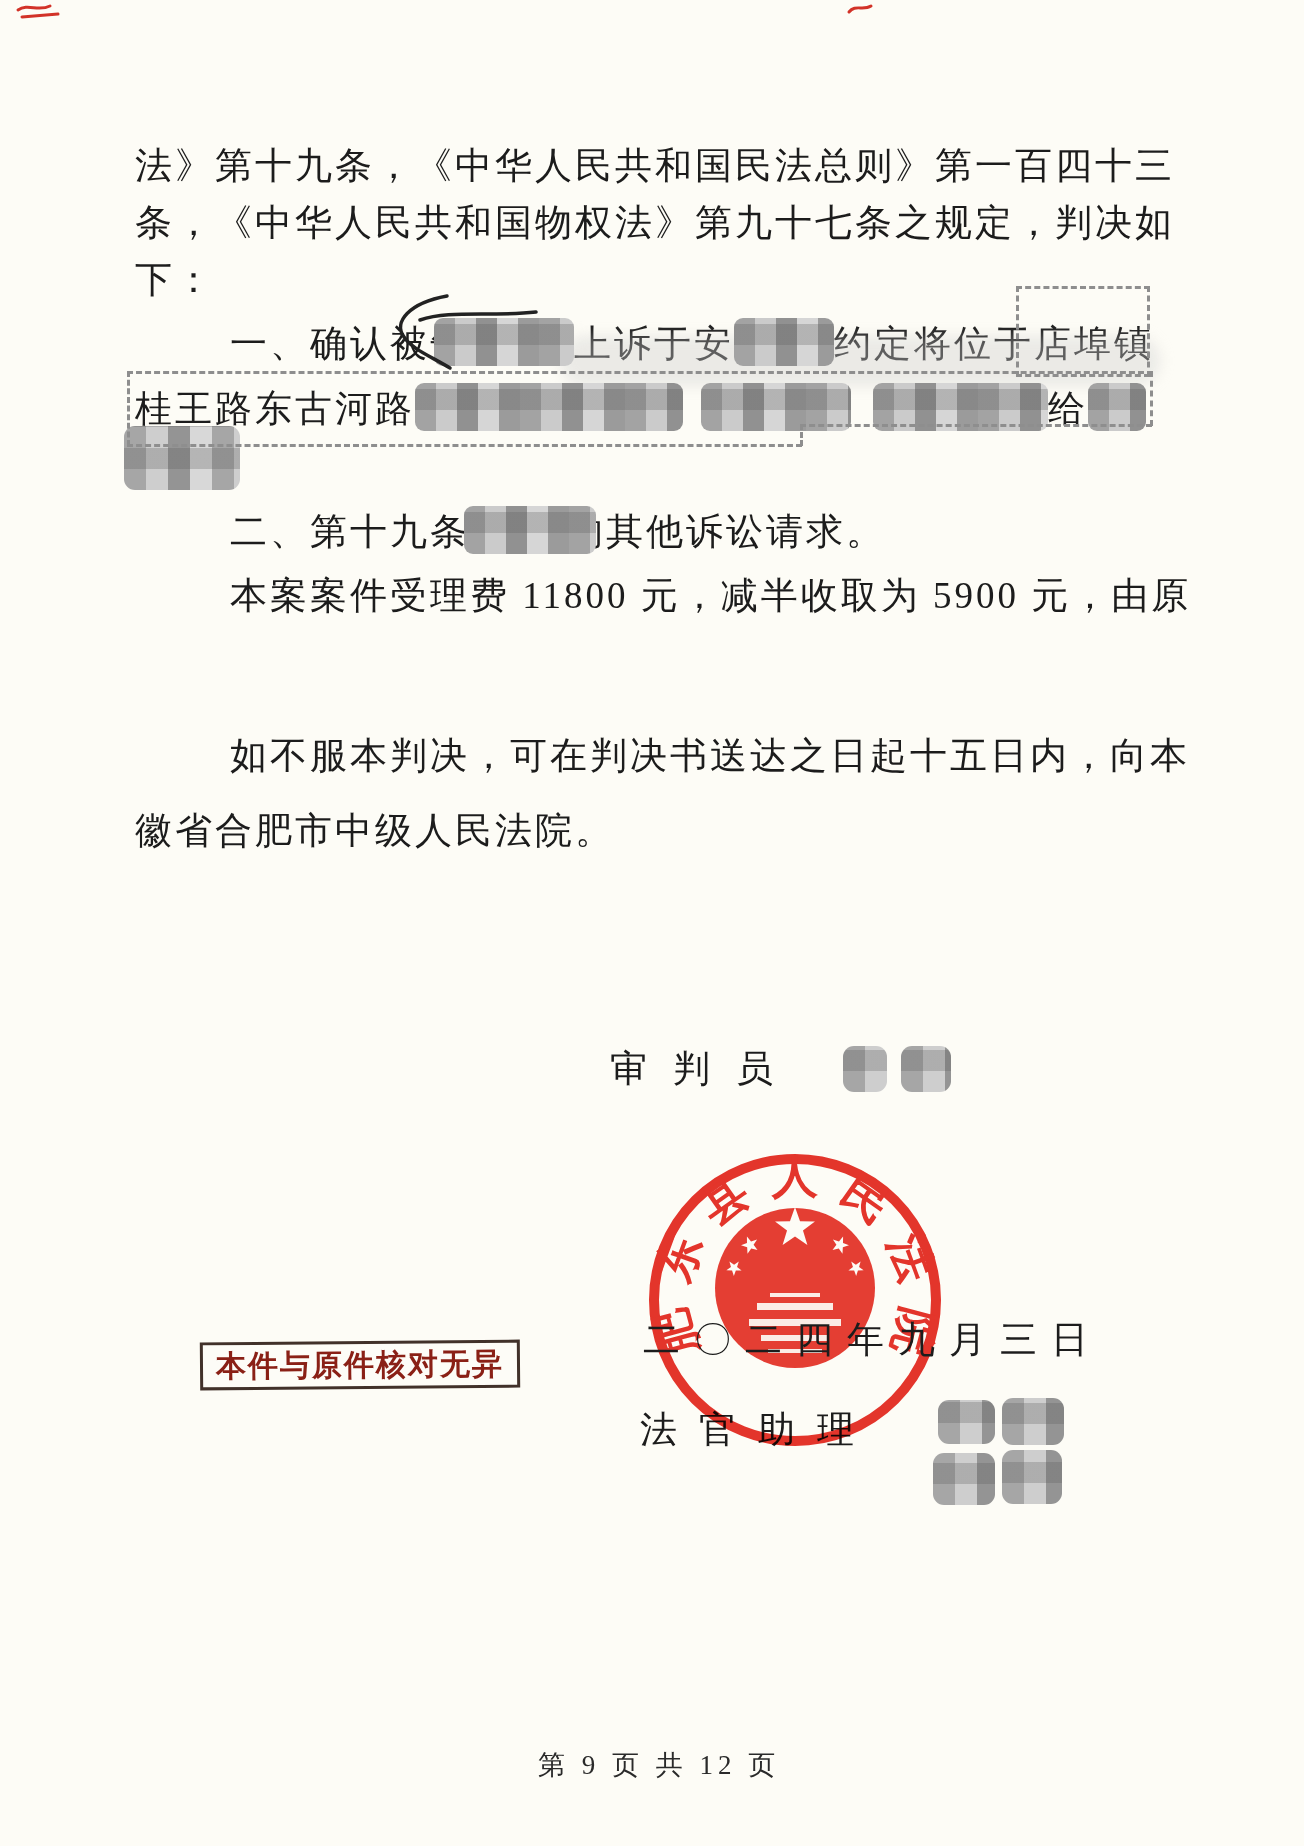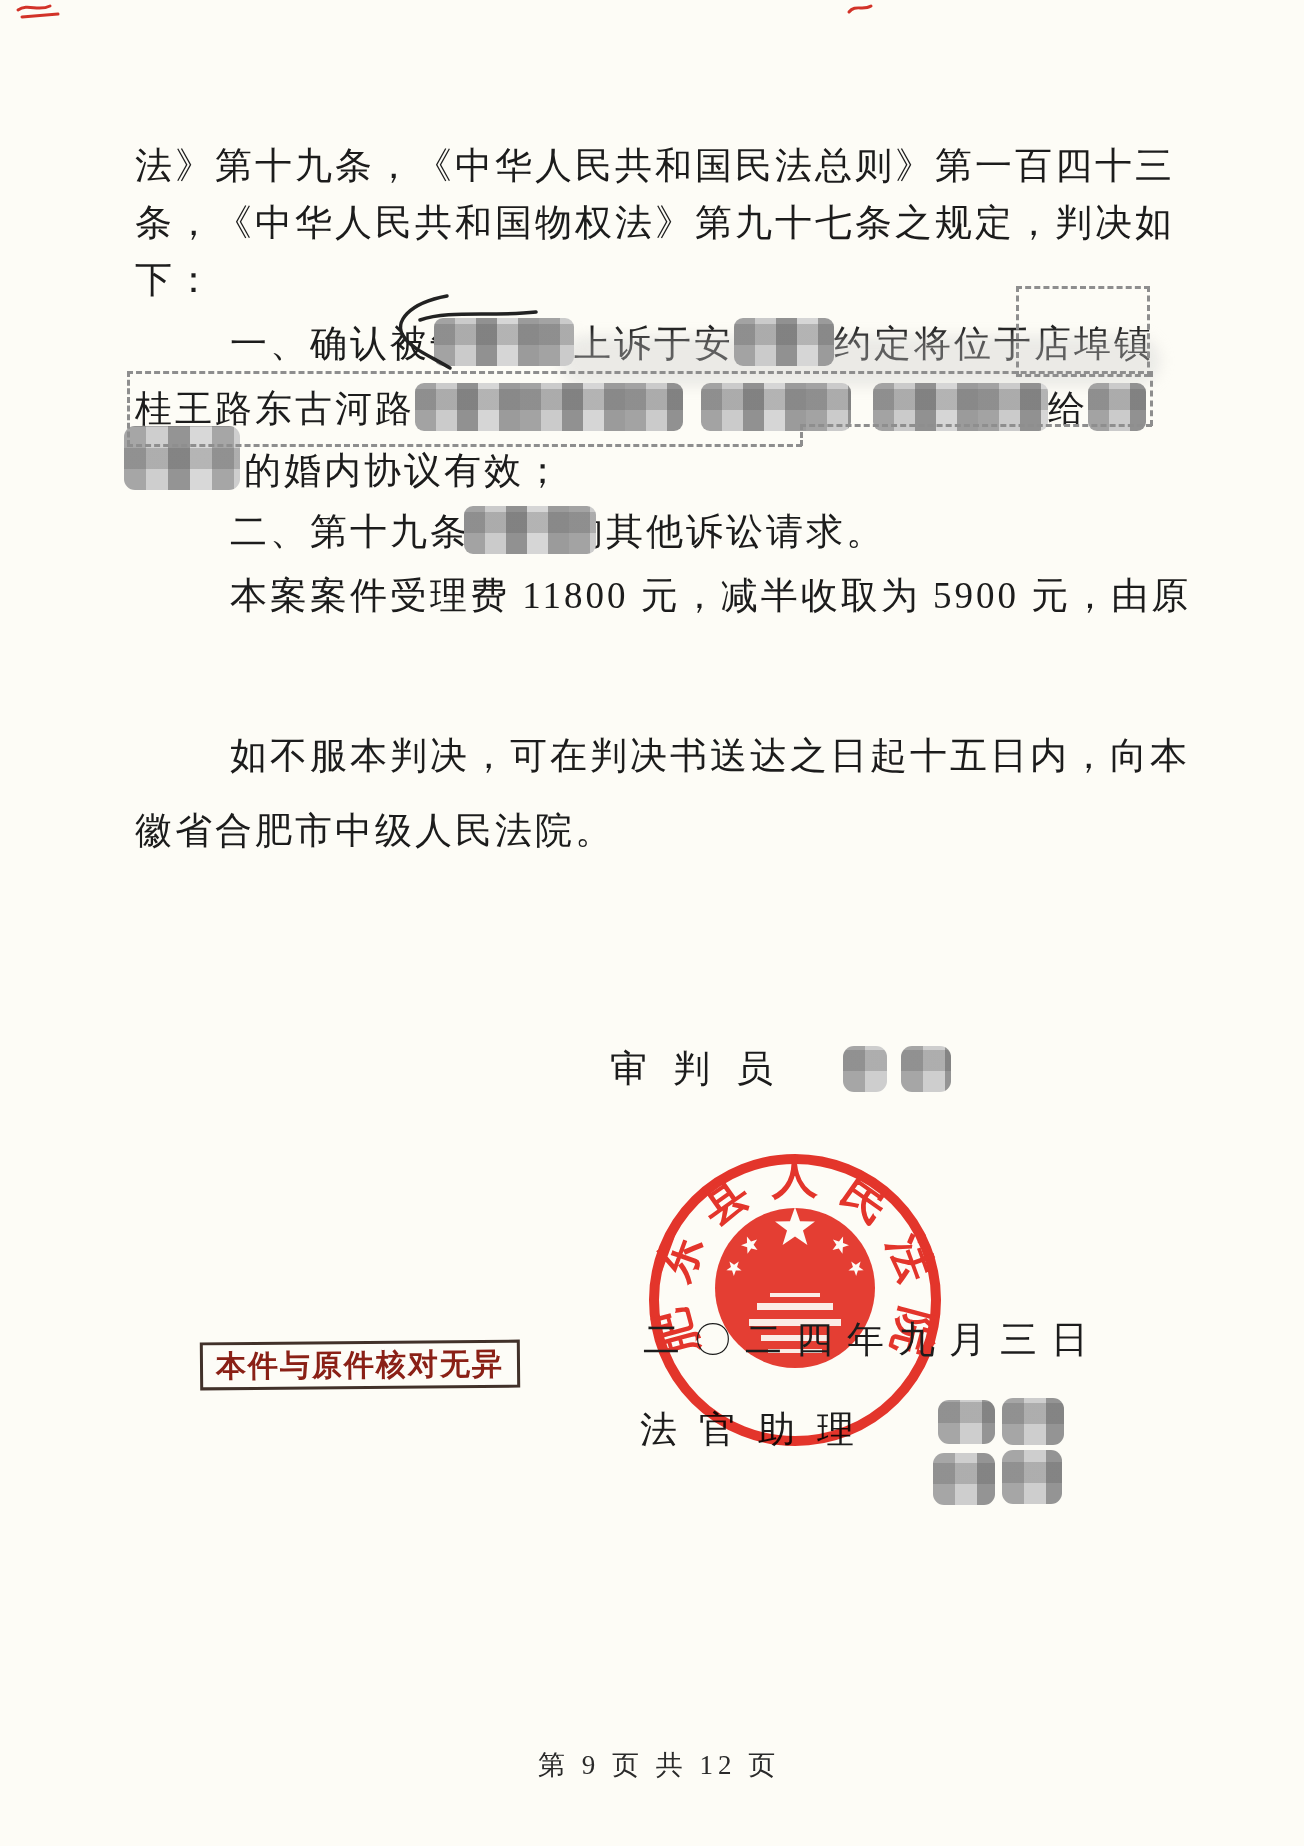--- a/index.html
+++ b/index.html
@@ -64,21 +64,20 @@
     <span>一、确认被告</span><span class="px" style="width:140px;margin-left:-36px"></span><span>上诉于安</span><span class="px" style="width:100px"></span><span>约定将位于</span><span>店埠镇</span>
   </div>
 
   <div class="smear" style="left:560px;top:336px;width:600px;height:50px"></div>
 
   <div class="line" style="left:135px;top:383px">
     <span>桂王路东古河路</span><span class="px" style="width:268px;margin-right:18px"></span><span class="px" style="width:150px;margin-right:22px"></span><span class="px" style="width:175px"></span><span>给</span><span class="px" style="width:58px"></span>
   </div>
 
   <div class="pxa" style="left:124px;top:426px;width:116px;height:64px"></div>
-  <div class="line" style="left:244px;top:445px">的婚内协议有效；</div>
 
   <div class="line" style="left:230px;top:506px">
     <span>二、第十九条</span><span class="px" style="width:132px;margin-left:-6px"></span><span style="margin-left:-30px">的其他诉讼请求。</span>
   </div>
 
   <div class="line" style="left:230px;top:570px">本案案件受理费 11800 元，减半收取为 5900 元，由原</div>
 
   <div class="line" style="left:230px;top:730px">如不服本判决，可在判决书送达之日起十五日内，向本</div>
   <div class="line" style="left:135px;top:805px">徽省合肥市中级人民法院。</div>
 

